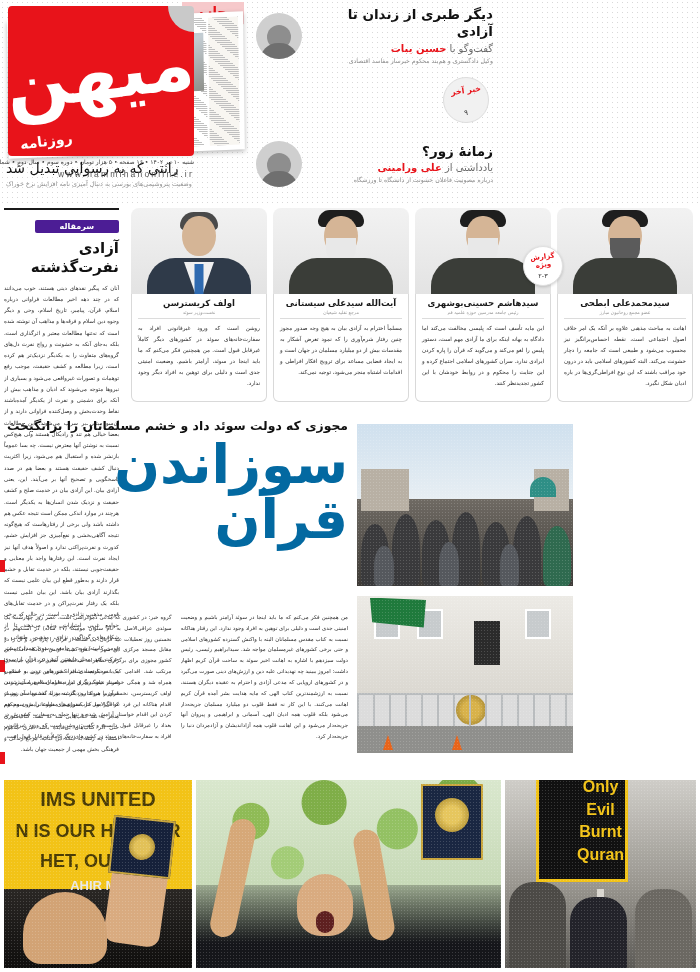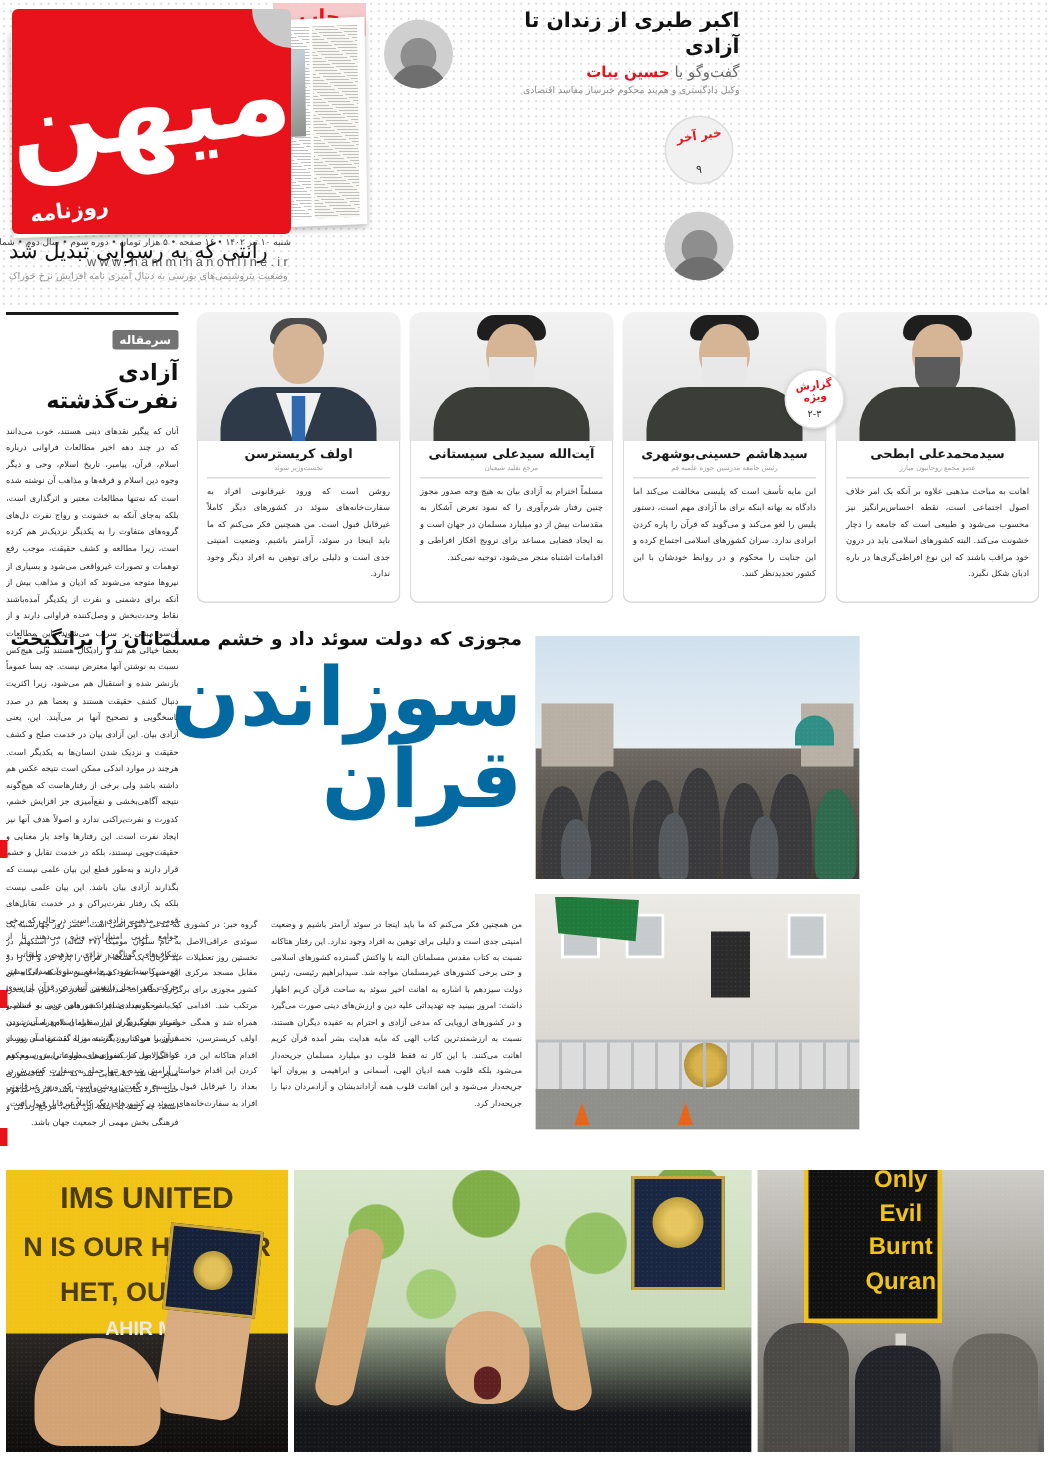--- a/index.html
+++ b/index.html
@@ -450,25 +450,25 @@
     width: 115px;
     height: 560px;
   }
   .ed-rule {
     width: 115px; height: 2px;
     background: #1a1a1a;
     margin-bottom: 4px;
   }
   .ed-badge {
     display: inline-block;
-    background: #737373;
+    background: #4c1d95;
     color: #fff;
     font-size: 8px;
     font-weight: bold;
-    padding: 2px 5px;
+    padding: 2px 25px;
     border-radius: 2px;
     margin-bottom: 6px;
   }
   .ed-title {
     font-size: 15px;
     font-weight: bold;
     color: #111;
     margin-bottom: 6px;
     line-height: 1.25;
   }
@@ -762,41 +762,48 @@
       <div class="mast-sub">روزنامه</div>
     </div>
     <div class="mast-dateline">شنبه ۱۰ تیر ۱۴۰۲ • ۱۶ صفحه • ۵ هزار تومان • دوره سوم • سال دوم • شماره ۲۶۵</div>
     <div class="mast-url">www.hammihanonline.ir</div>
   </div>
 
   <div class="teasers">
 
     <div class="teaser">
       <div class="teaser-text">
-        <div class="teaser-title">اکبر طبری از زندان تا آزادی</div>
+        <div class="teaser-title">دیگر طبری از زندان تا آزادی</div>
         <div class="teaser-kicker">
           <span>گفت‌وگو با </span><b>حسین یبات</b>
         </div>
         <div class="teaser-desc">وکیل دادگستری و هم‌بند محکوم خبرساز مفاسد اقتصادی</div>
       </div>
       <div class="teaser-avatar">
         <span class="face"></span>
         <span class="body"></span>
         <span class="swoosh"></span>
       </div>
     </div>
 
     <div class="teaser">
       <div class="badge-latest">
         <span class="bl-t">خبر آخر</span>
         <span class="bl-n">۹</span>
       </div>
     </div>
 
     <div class="teaser">
+      <div class="teaser-text">
+        <div class="teaser-title">زمانهٔ زور؟</div>
+        <div class="teaser-kicker">
+          <span>یادداشتی از </span><b>علی ورامینی</b>
+        </div>
+        <div class="teaser-desc">درباره مصونیت فاعلان خشونت از دانشگاه تا ورزشگاه</div>
+      </div>
       <div class="teaser-avatar">
         <span class="face"></span>
         <span class="body"></span>
         <span class="swoosh"></span>
       </div>
     </div>
 
   </div>
 
   <div class="preview">

